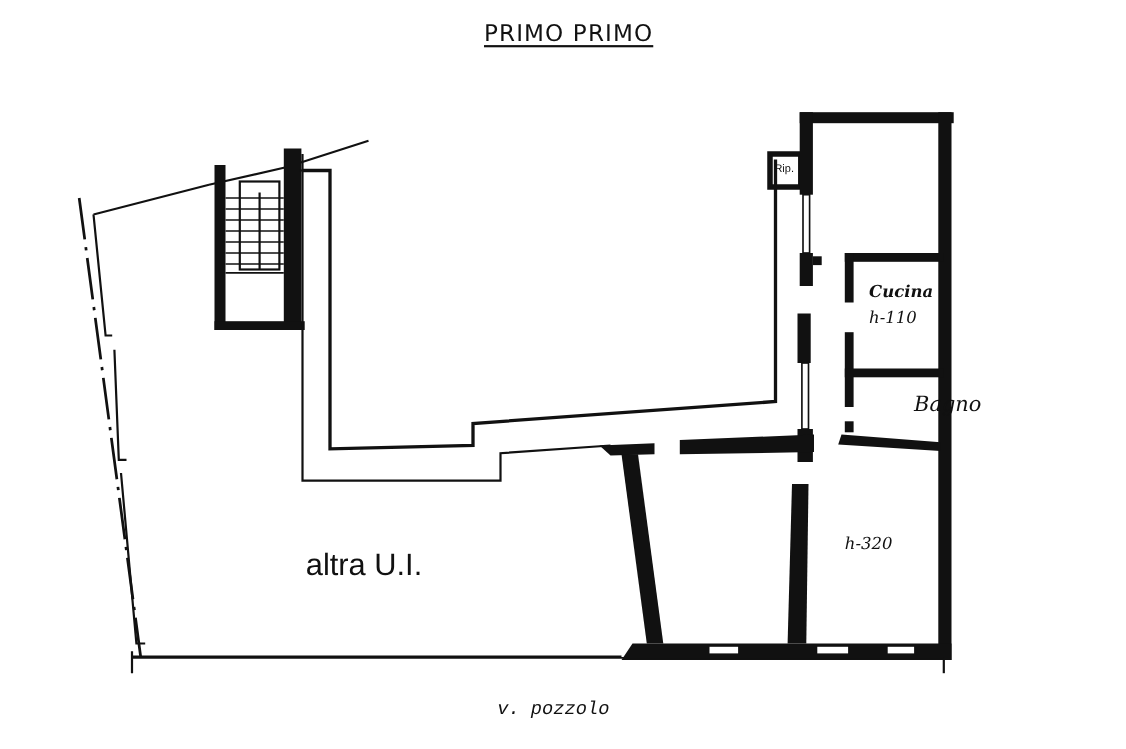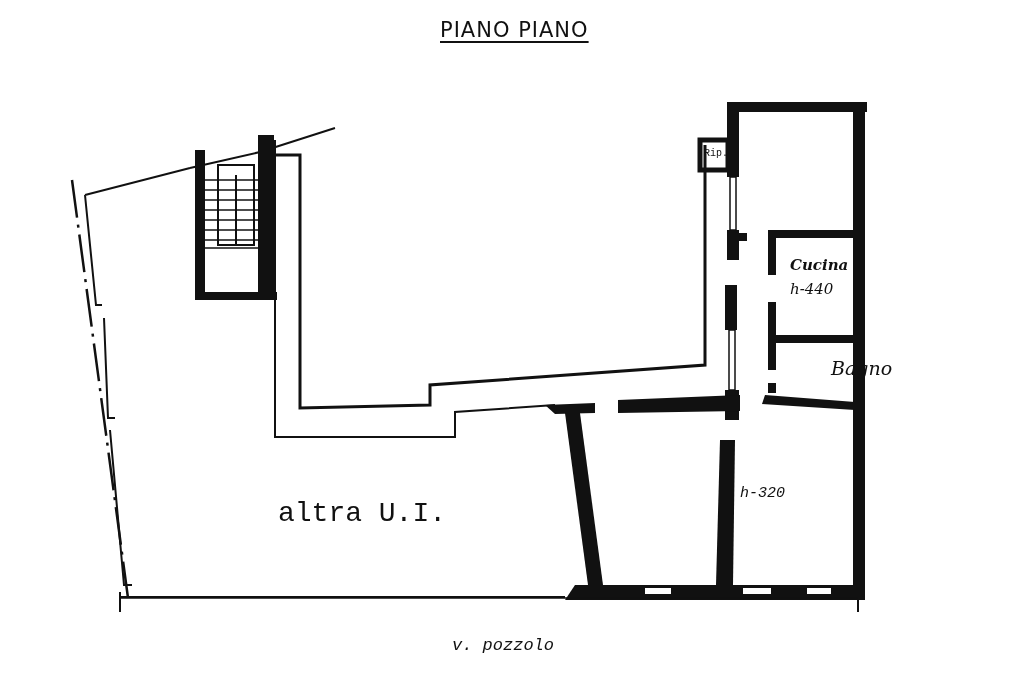--- a/index.html
+++ b/index.html
@@ -5,26 +5,26 @@
   html, body { margin: 0; padding: 0; background: #ffffff; }
   body { width: 1024px; height: 681px; position: relative; overflow: hidden; font-family: "Liberation Sans", sans-serif; }
   .title {
     position: absolute; left: 440px; top: 18px;
     font-family: "DejaVu Sans", sans-serif; font-size: 21px; letter-spacing: 1px;
     color: #111; text-decoration: underline; text-underline-offset: 4px; text-decoration-thickness: 2px;
   }
   .plan { position: absolute; left: 0; top: 0; }
   .lbl { position: absolute; color: #111; white-space: nowrap; }
   .lbl-hand { font-family: "DejaVu Serif", serif; font-style: italic; }
-  .lbl-block { font-family: Liberation Mono, monospace; }
+  .lbl-block { font-family: Liberation Sans, sans-serif; }
 </style>
 </head>
 <body>
 
-<div class="title">PIANO PIANO</div>
+<div class="title">PRIMO PRIMO</div>
 
 <svg class="plan" width="1024" height="681" viewBox="0 0 1024 681" xmlns="http://www.w3.org/2000/svg">
 
   <g stroke="#111" stroke-width="2.5" fill="none" stroke-dasharray="38 7 3 7">
     <path d="M72 180 L128 598"></path>
   </g>
 
   <path d="M85 195 L190 168 M85 195 L96 305 L102 305 M104 318 L108 418 L115 418 M110 430 L124 585 L132 585 M120 592 L120 612 M120 597 L565 597" stroke="#111" stroke-width="2" fill="none"></path>
 
   <g>
@@ -91,17 +91,17 @@
     <rect x="645" y="588" width="26" height="6"></rect>
     <rect x="743" y="588" width="28" height="6"></rect>
     <rect x="807" y="588" width="24" height="6"></rect>
   </g>
   <line x1="858" y1="600" x2="858" y2="612" stroke="#111" stroke-width="2"></line>
   <line x1="120" y1="598" x2="858" y2="598" stroke="#111" stroke-width="1.5"></line>
 </svg>
 
 <div class="lbl lbl-block" style="left:704px; top:148px; font-size:10px;">Rip.</div>
 <div class="lbl lbl-hand" style="left:790px; top:256px; font-size:15px;font-weight:bold;">Cucina</div>
-<div class="lbl lbl-hand" style="left:790px; top:280px; font-size:15px;">h-440</div>
+<div class="lbl lbl-hand" style="left:790px; top:280px; font-size:15px;">h-110</div>
 <div class="lbl lbl-hand" style="left:831px; top:357px; font-size:19px;">Bagno</div>
-<div class="lbl lbl-hand" style="left:740px; top:485px; font-size:15px;font-family:Liberation Mono, monospace;">h-320</div>
+<div class="lbl lbl-hand" style="left:768px; top:485px; font-size:15px;">h-320</div>
 <div class="lbl lbl-block" style="left:278px; top:498px; font-size:28px;">altra U.I.</div>
 <div class="lbl lbl-hand" style="left:452px; top:636px; font-size:17px;font-family:Liberation Mono, monospace;">v. pozzolo</div>
 
 </body></html>

